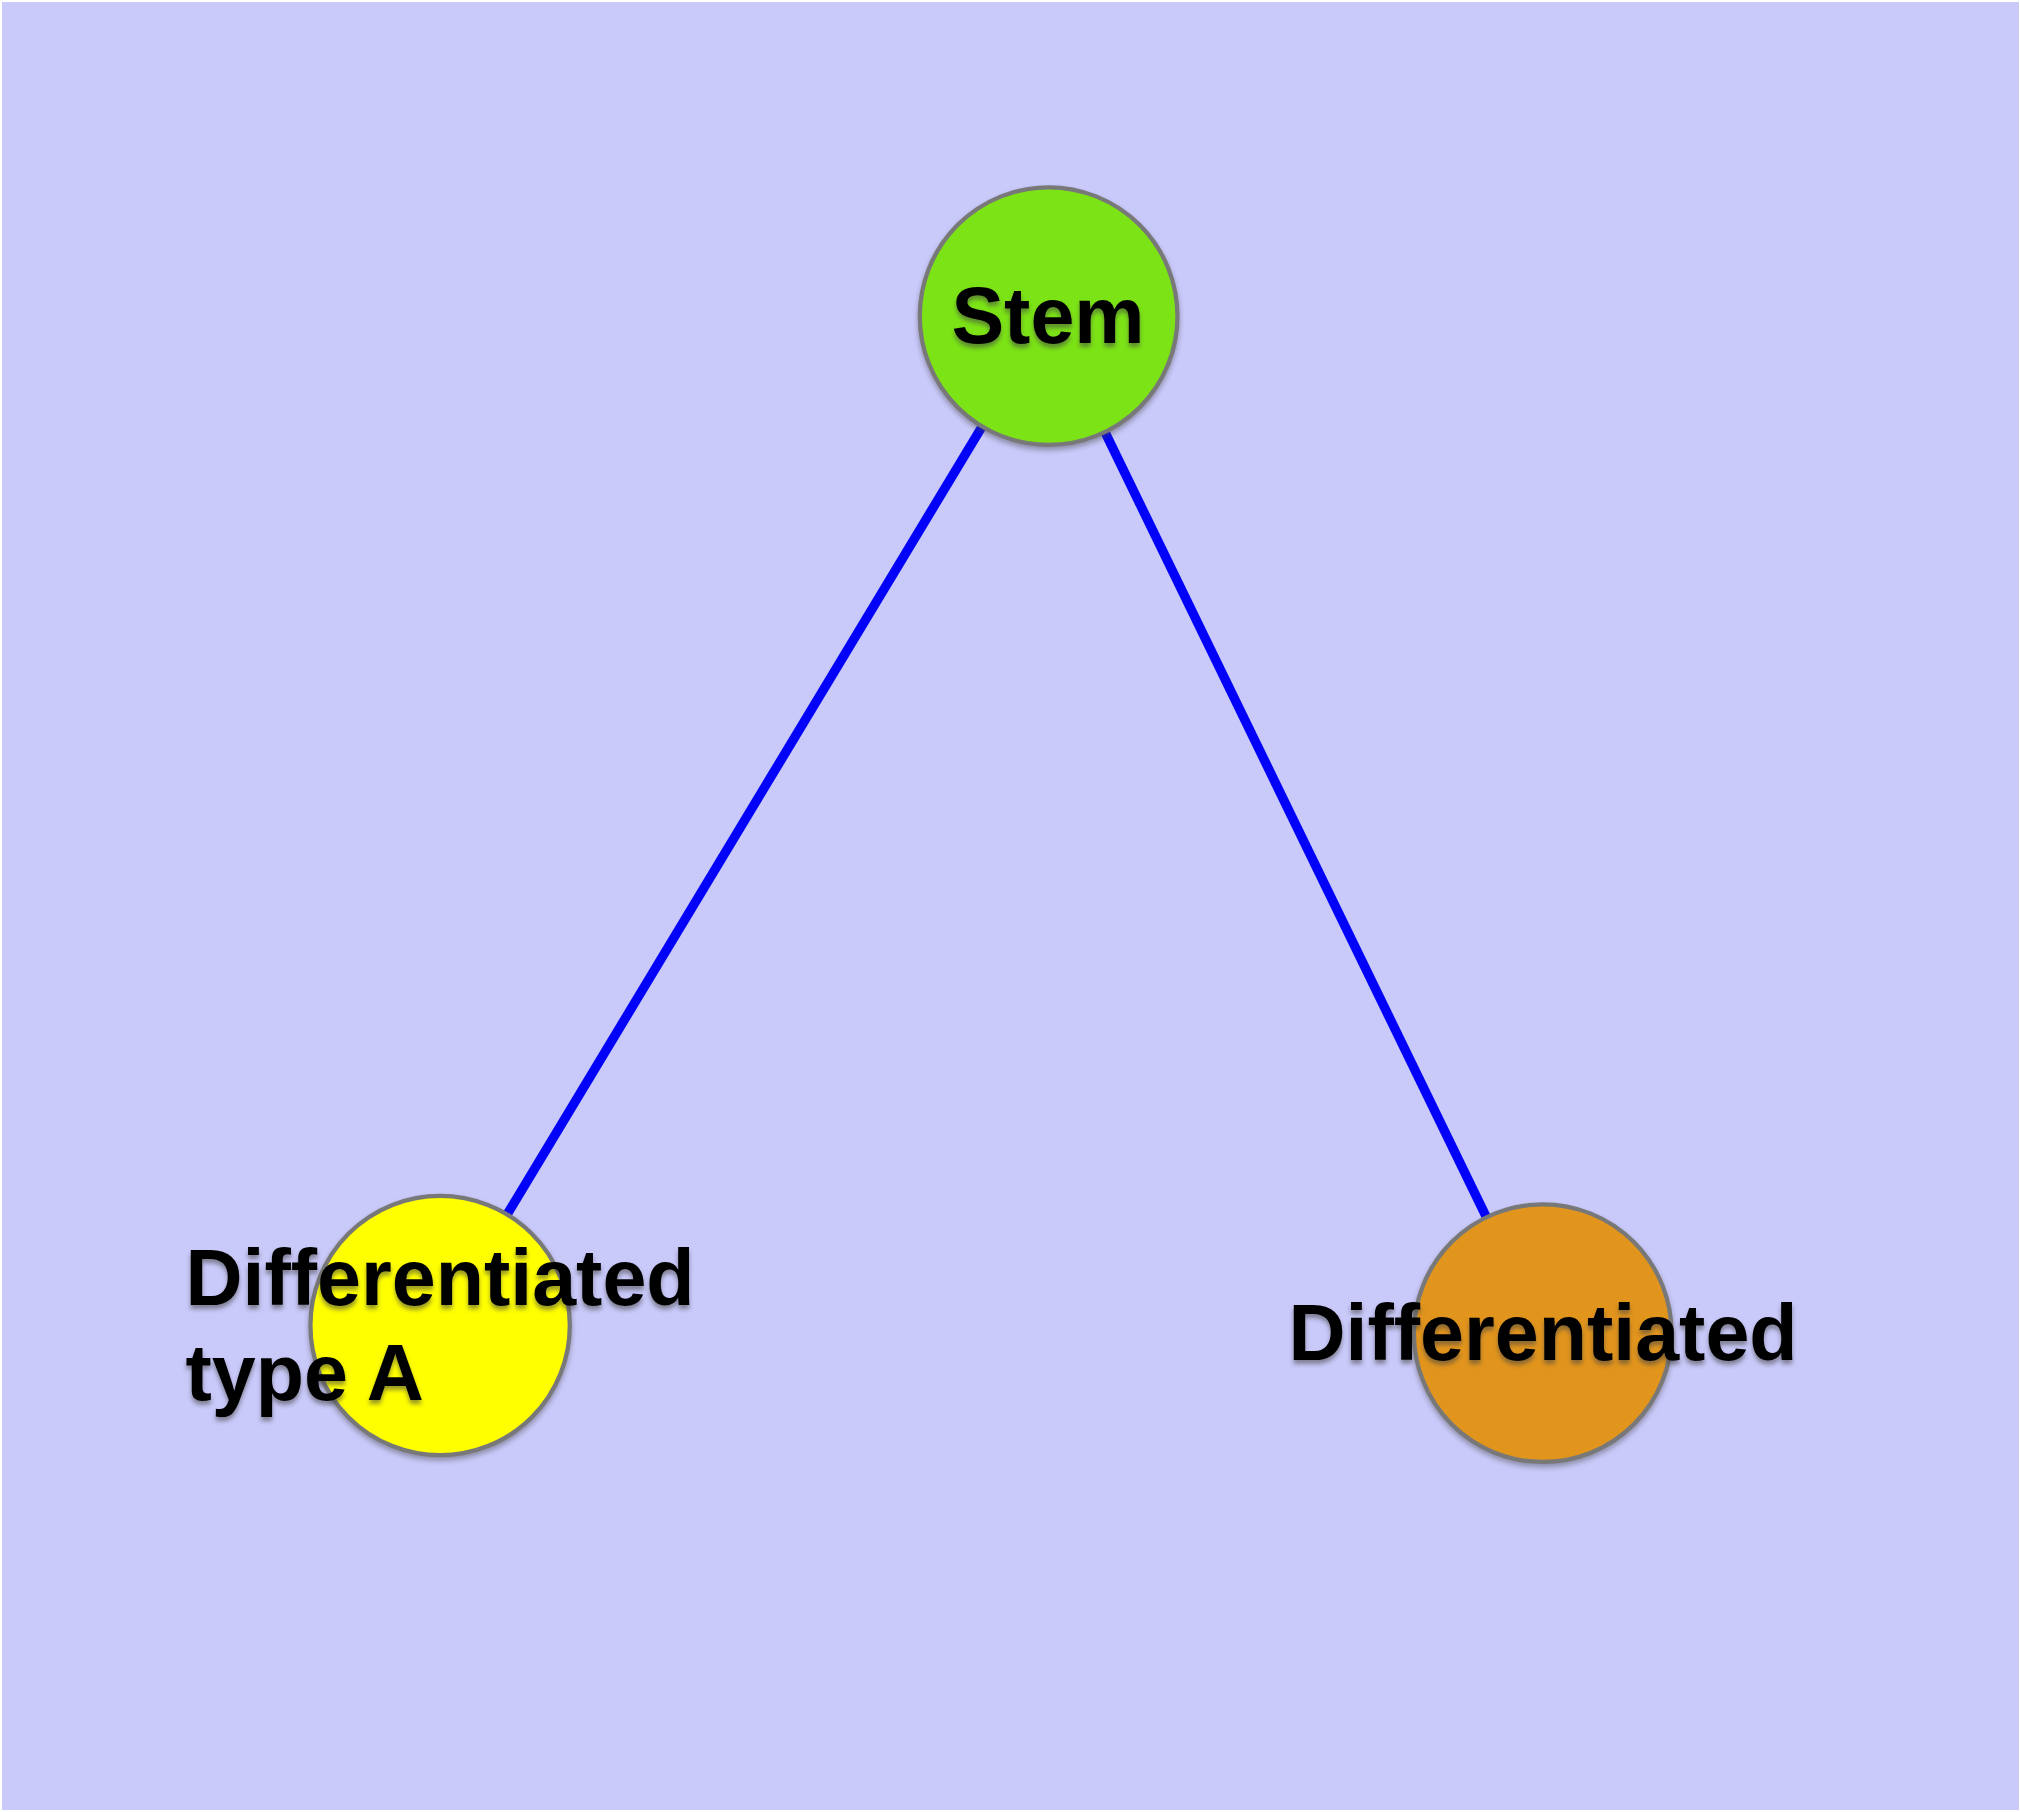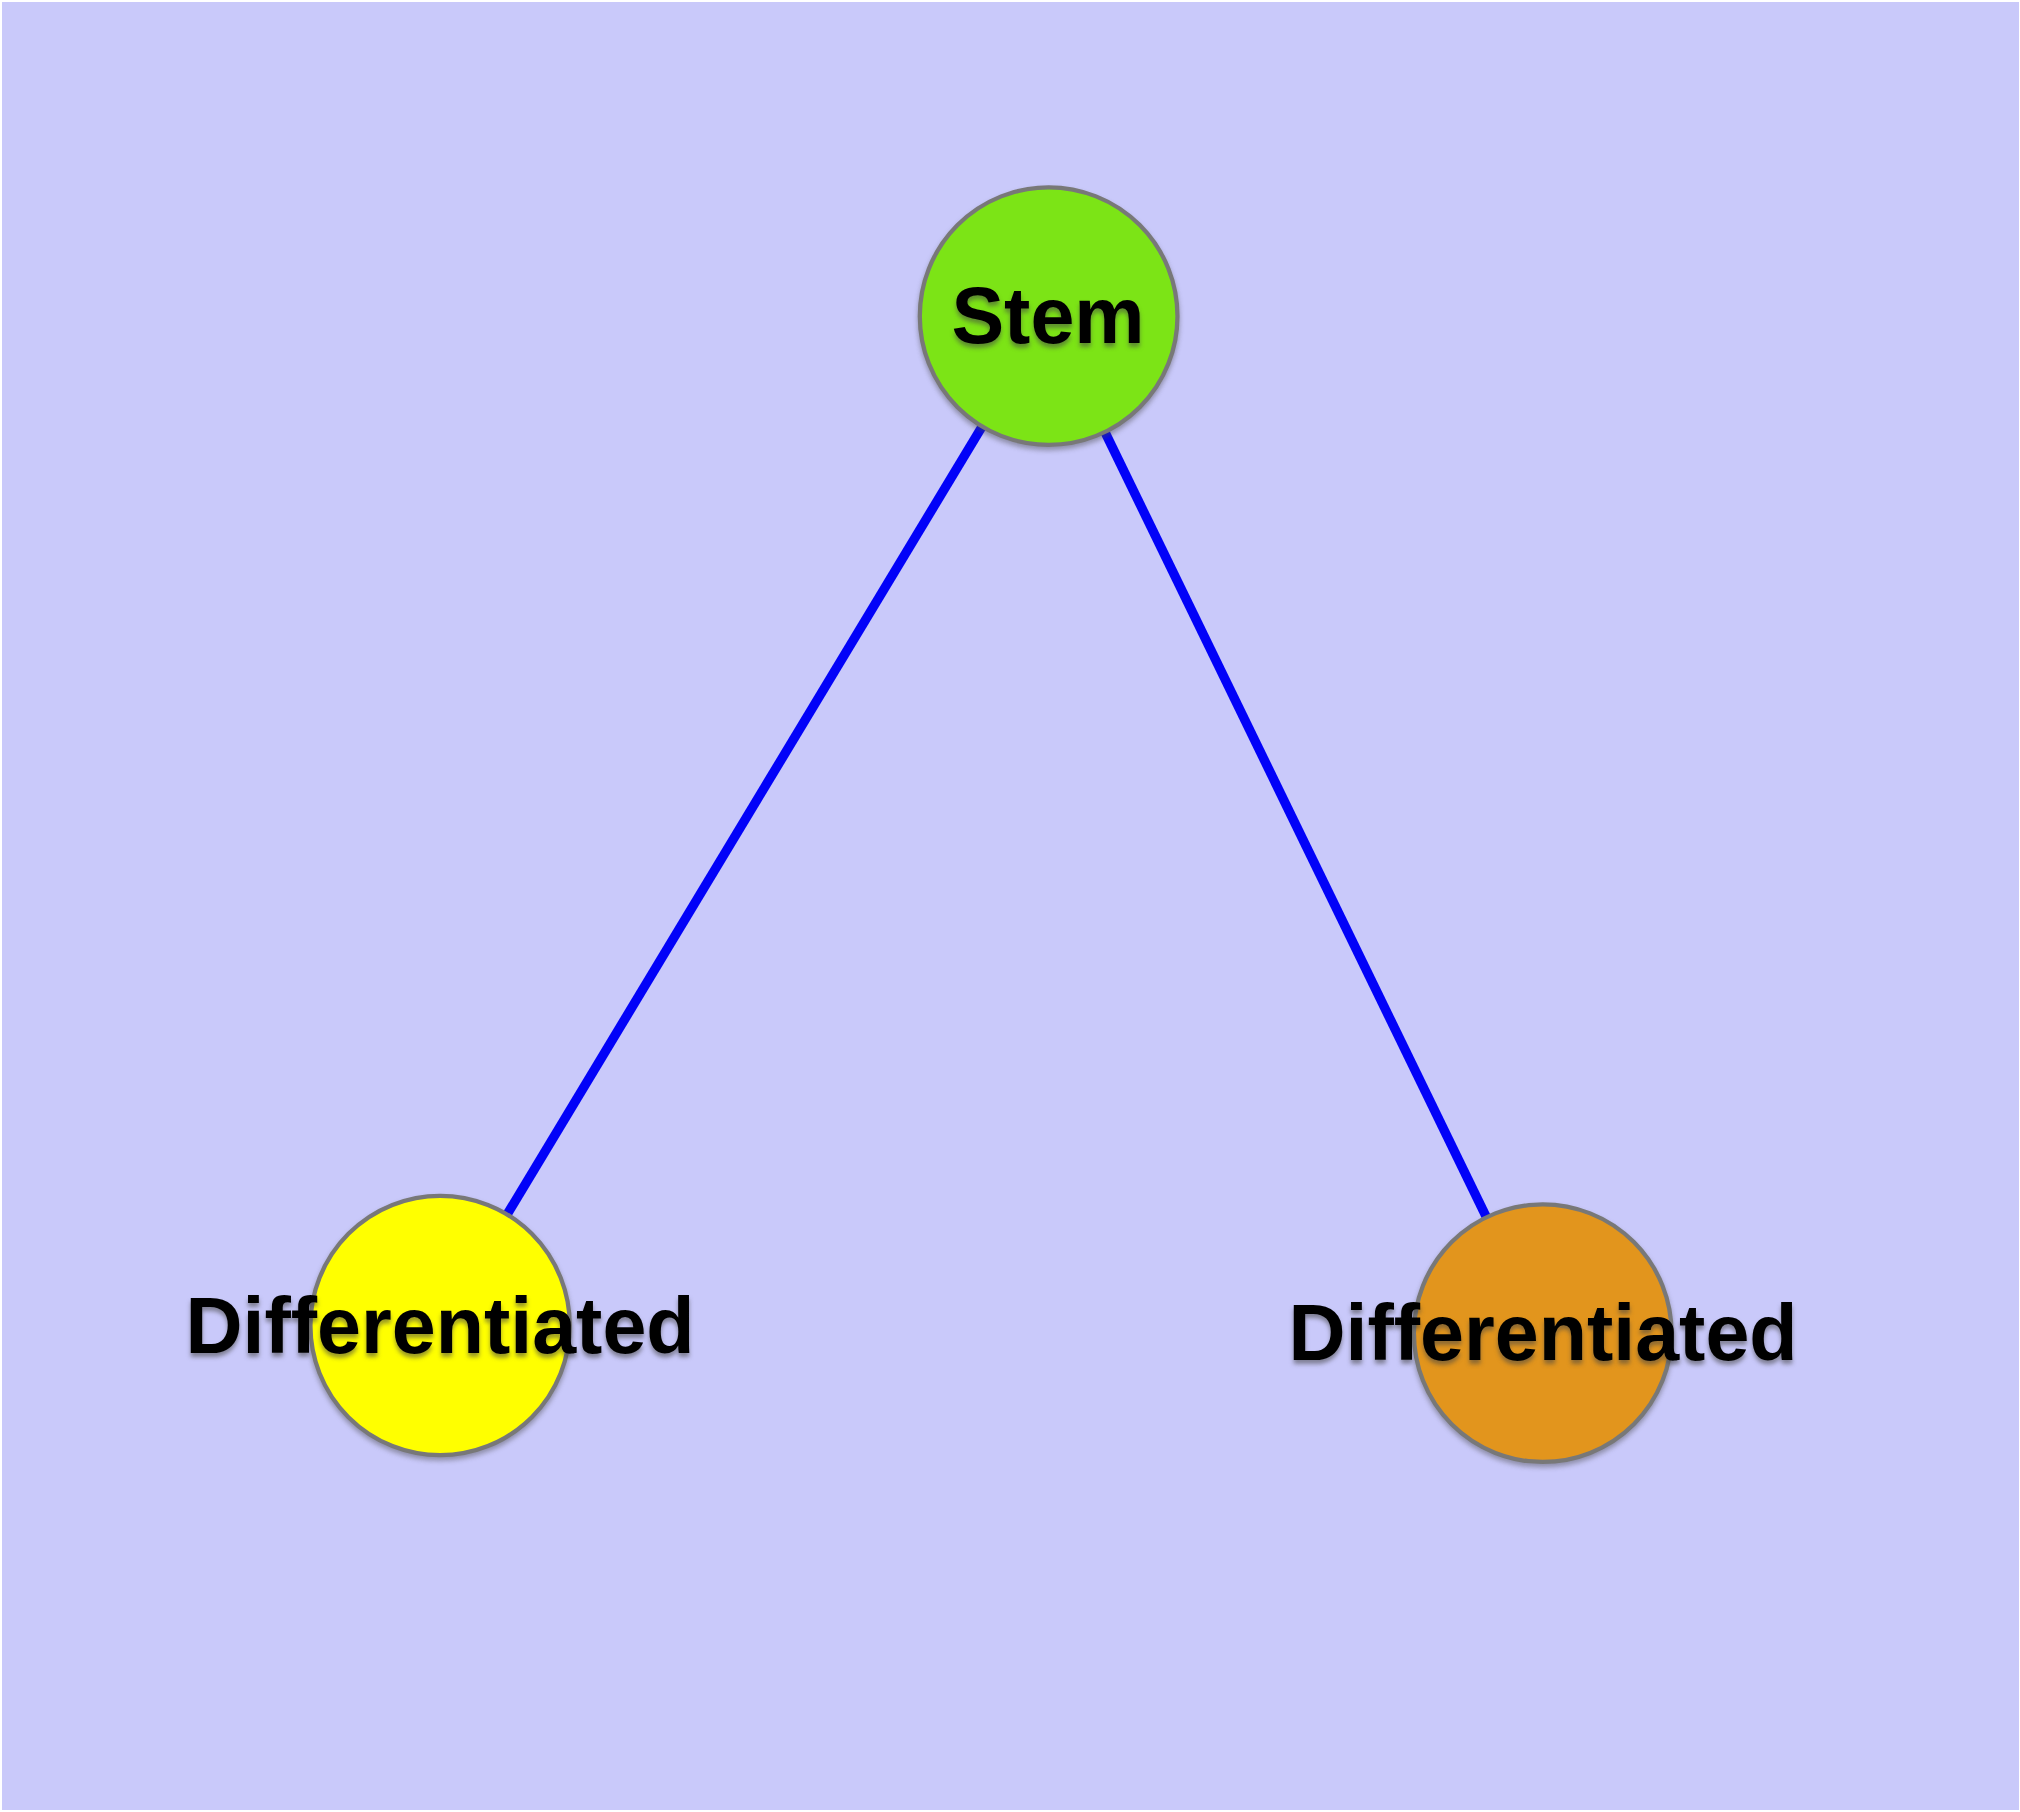--- a/index.html
+++ b/index.html
@@ -73,19 +73,20 @@
     <circle class="node-circle" cx="519" cy="1564" r="153" fill="#FFFF00"></circle>
     <circle class="node-circle" cx="1820" cy="1573" r="152" fill="#E2951D"></circle>
   </svg>
 
   <div class="node-label" style="left: 1048px; top: 316px;">
     <span class="label-line">Stem</span>
   </div>
 
   <div class="node-label" style="left: 440px; top: 1326px;">
     <span class="label-line">Differentiated</span>
+    <span class="label-line">type A</span>
   </div>
 
   <div class="node-label" style="left: 1543px; top: 1333px;">
     <span class="label-line">Differentiated</span>
   </div>
 </div>
 
 
 </body></html>

